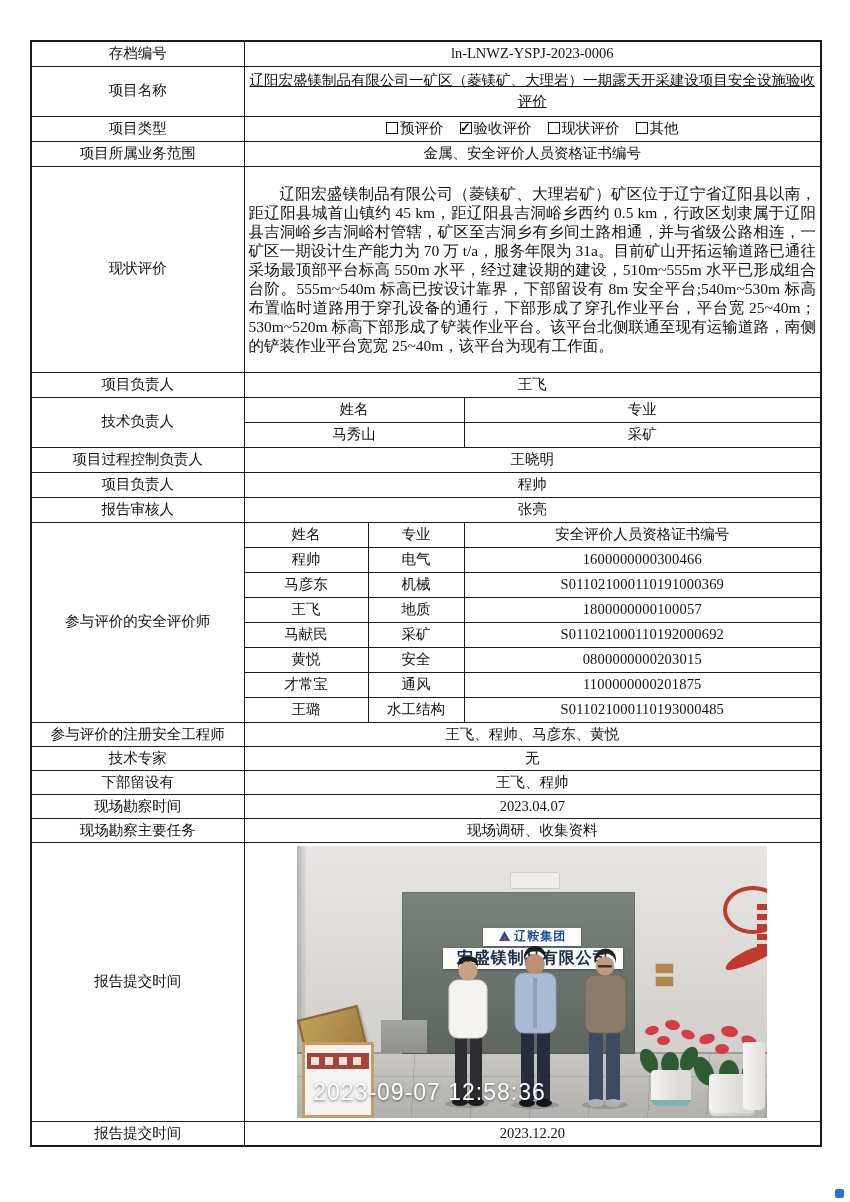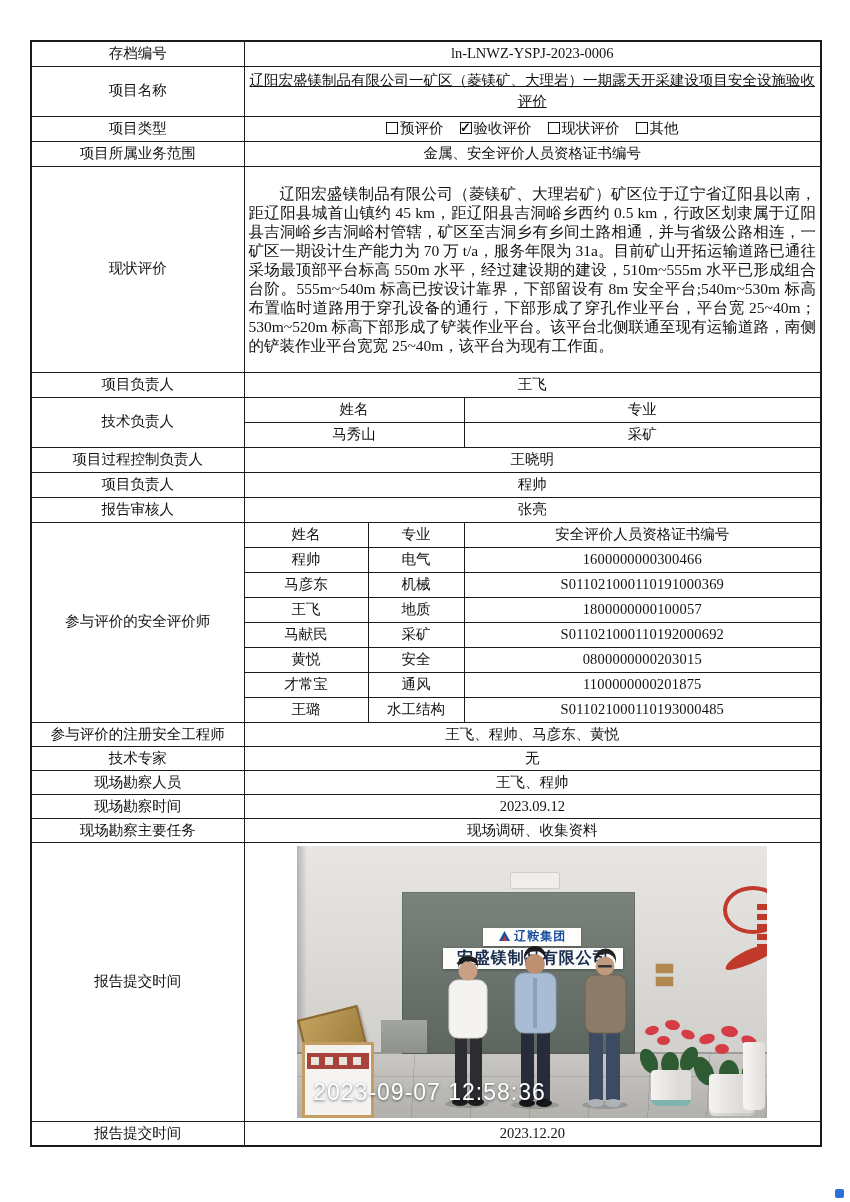--- a/index.html
+++ b/index.html
@@ -224,26 +224,26 @@
 
   <tr style="height:24px">
     <td class="lbl">参与评价的注册安全工程师</td>
     <td colspan="3">王飞、程帅、马彦东、黄悦</td>
   </tr>
   <tr style="height:24px">
     <td class="lbl">技术专家</td>
     <td colspan="3">无</td>
   </tr>
   <tr style="height:24px">
-    <td class="lbl">现场勘察人员</td>
+    <td class="lbl">下部留设有</td>
     <td colspan="3">王飞、程帅</td>
   </tr>
   <tr style="height:24px">
     <td class="lbl">现场勘察时间</td>
-    <td colspan="3">2023.09.12</td>
+    <td colspan="3">2023.04.07</td>
   </tr>
   <tr style="height:24px">
     <td class="lbl">现场勘察主要任务</td>
     <td colspan="3">现场调研、收集资料</td>
   </tr>
 
   <tr style="height:278px">
     <td class="lbl">报告提交时间</td>
     <td colspan="3">
       <div class="photo">

